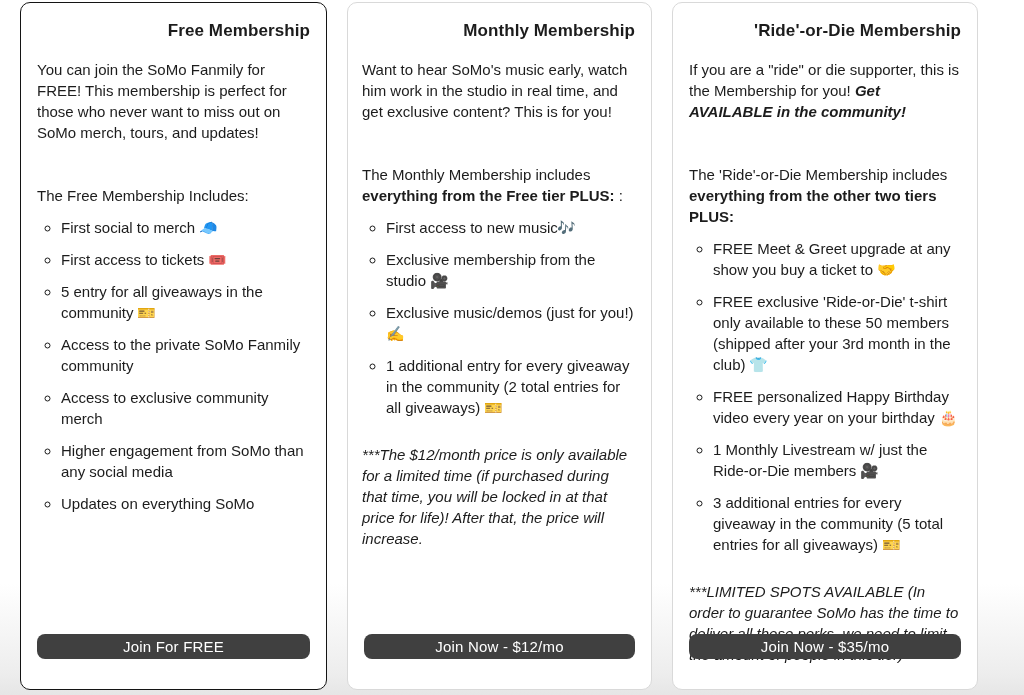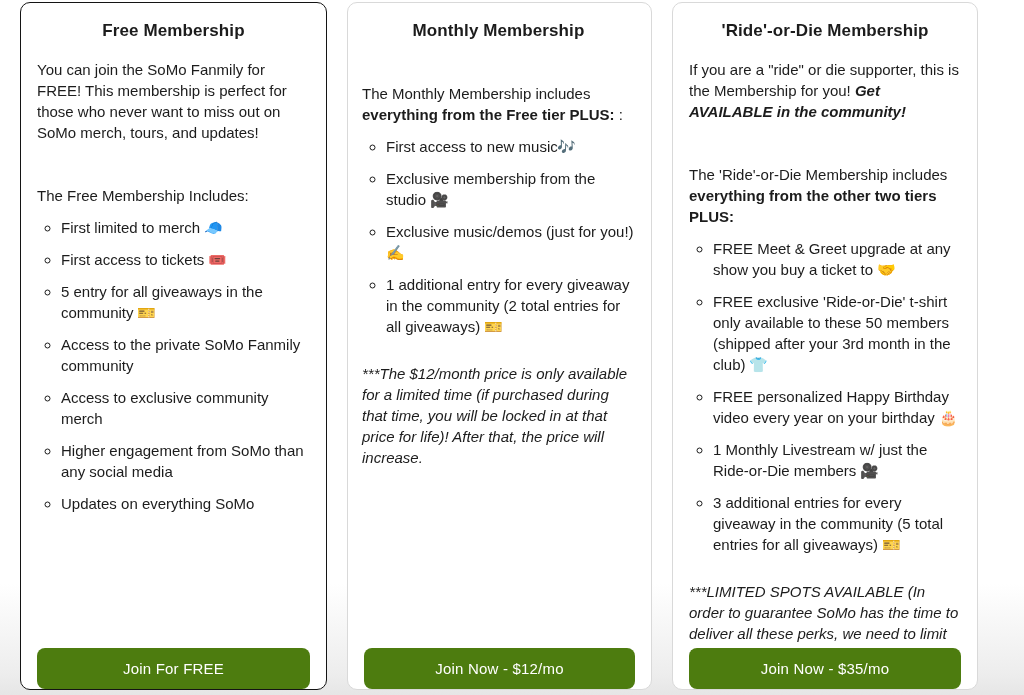--- a/index.html
+++ b/index.html
@@ -22,21 +22,21 @@
     width: 306px;
     height: 688px;
     background: #ffffff;
     border: 1px solid #d9d9d9;
     border-radius: 10px;
     padding: 14px 16px;
     overflow: hidden;
   }
   .card.highlighted { border: 1.5px solid #141414; }
   .card-title {
-    text-align: center;
+    text-align: right;
     font-size: 17px;
     font-weight: 700;
     margin-top: 4px;
     margin-bottom: 18px;
     letter-spacing: 0.1px;
   }
   .intro, .includes, .note {
     font-size: 15px;
     line-height: 21px;
   }
@@ -53,23 +53,23 @@
     margin: 11px 0;
   }
   .note {
     font-style: italic;
     margin-top: 26px;
   }
   .join-btn {
     position: absolute;
     left: 16px;
     right: 16px;
-    bottom: 0;
-    height: 41px;
-    background: #4d7c0f;
+    bottom: 30px;
+    height: 25px;
+    background: #404040;
     color: #ffffff;
     border: none;
     border-radius: 8px;
     font-family: "Liberation Sans", sans-serif;
     font-size: 15px;
     font-weight: 500;
     letter-spacing: 0.2px;
     cursor: pointer;
     width: calc(100% - 32px);
   }
@@ -77,33 +77,34 @@
 </head>
 <body>
 
 <div class="cards">
 
   <section class="card highlighted" style="width:307px;">
     <h2 class="card-title">Free Membership</h2>
     <p class="intro"><span>You can join the SoMo Fanmily for FREE! This membership is perfect for those who never want to miss out on SoMo merch, tours, and updates!</span></p>
     <p class="includes"><span>The Free Membership Includes:</span></p>
     <ul class="perk-list">
-      <li><span>First limited to merch </span><span>🧢</span></li>
+      <li><span>First social to merch </span><span>🧢</span></li>
       <li><span>First access to tickets </span><span>🎟️</span></li>
       <li><span>5 entry for all giveaways in the community </span><span>🎫</span></li>
       <li><span>Access to the private SoMo Fanmily community</span></li>
       <li><span>Access to exclusive community merch</span></li>
       <li><span>Higher engagement from SoMo than any social media</span></li>
       <li><span>Updates on everything SoMo</span></li>
     </ul>
     <button class="join-btn">Join For FREE</button>
   </section>
 
   <section class="card" style="width:305px;padding-left:14px;">
     <h2 class="card-title">Monthly Membership</h2>
+    <p class="intro"><span>Want to hear SoMo's music early, watch him work in the studio in real time, and get exclusive content? This is for you!</span></p>
     <p class="includes"><span>The Monthly Membership includes </span><strong>everything from the Free tier PLUS:</strong><span> :</span></p>
     <ul class="perk-list">
       <li><span>First access to new music</span><span>🎶</span></li>
       <li><span>Exclusive membership from the studio </span><span>🎥</span></li>
       <li><span>Exclusive music/demos (just for you!) </span><span>✍️</span></li>
       <li><span>1 additional entry for every giveaway in the community (2 total entries for all giveaways) </span><span>🎫</span></li>
     </ul>
     <p class="note">***The $12/month price is only available for a limited time (if purchased during that time, you will be locked in at that price for life)! After that, the price will increase.</p>
     <button class="join-btn">Join Now - $12/mo</button>
   </section>

